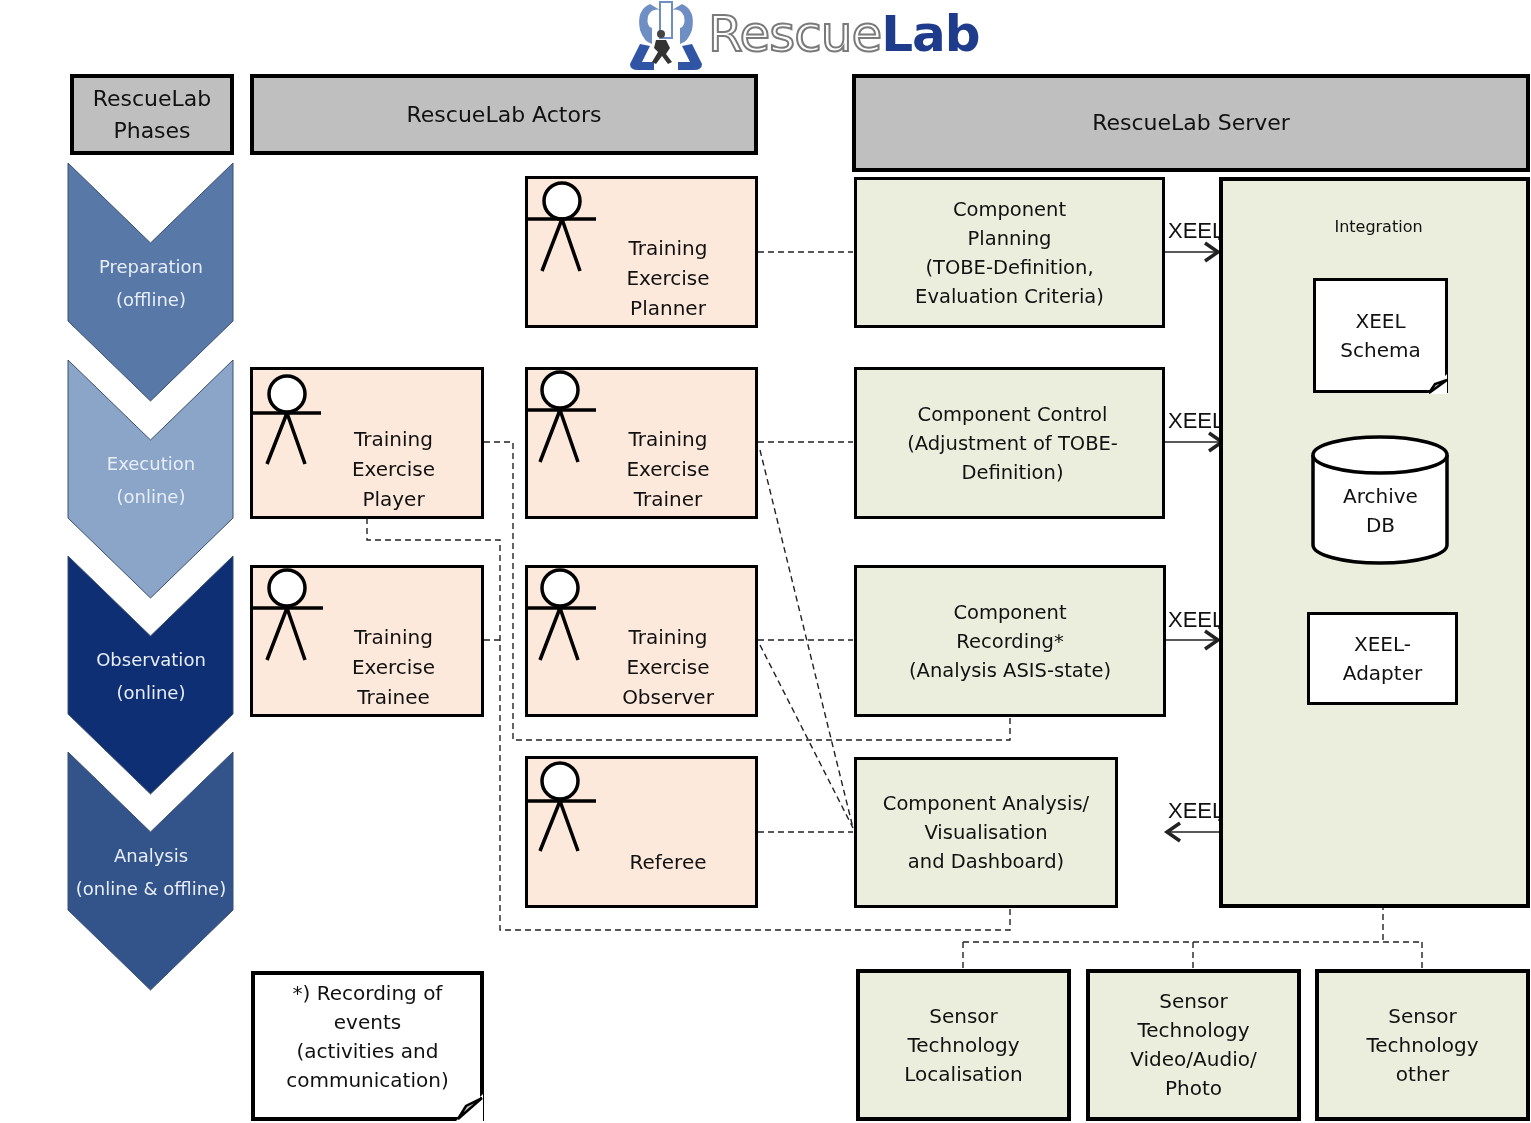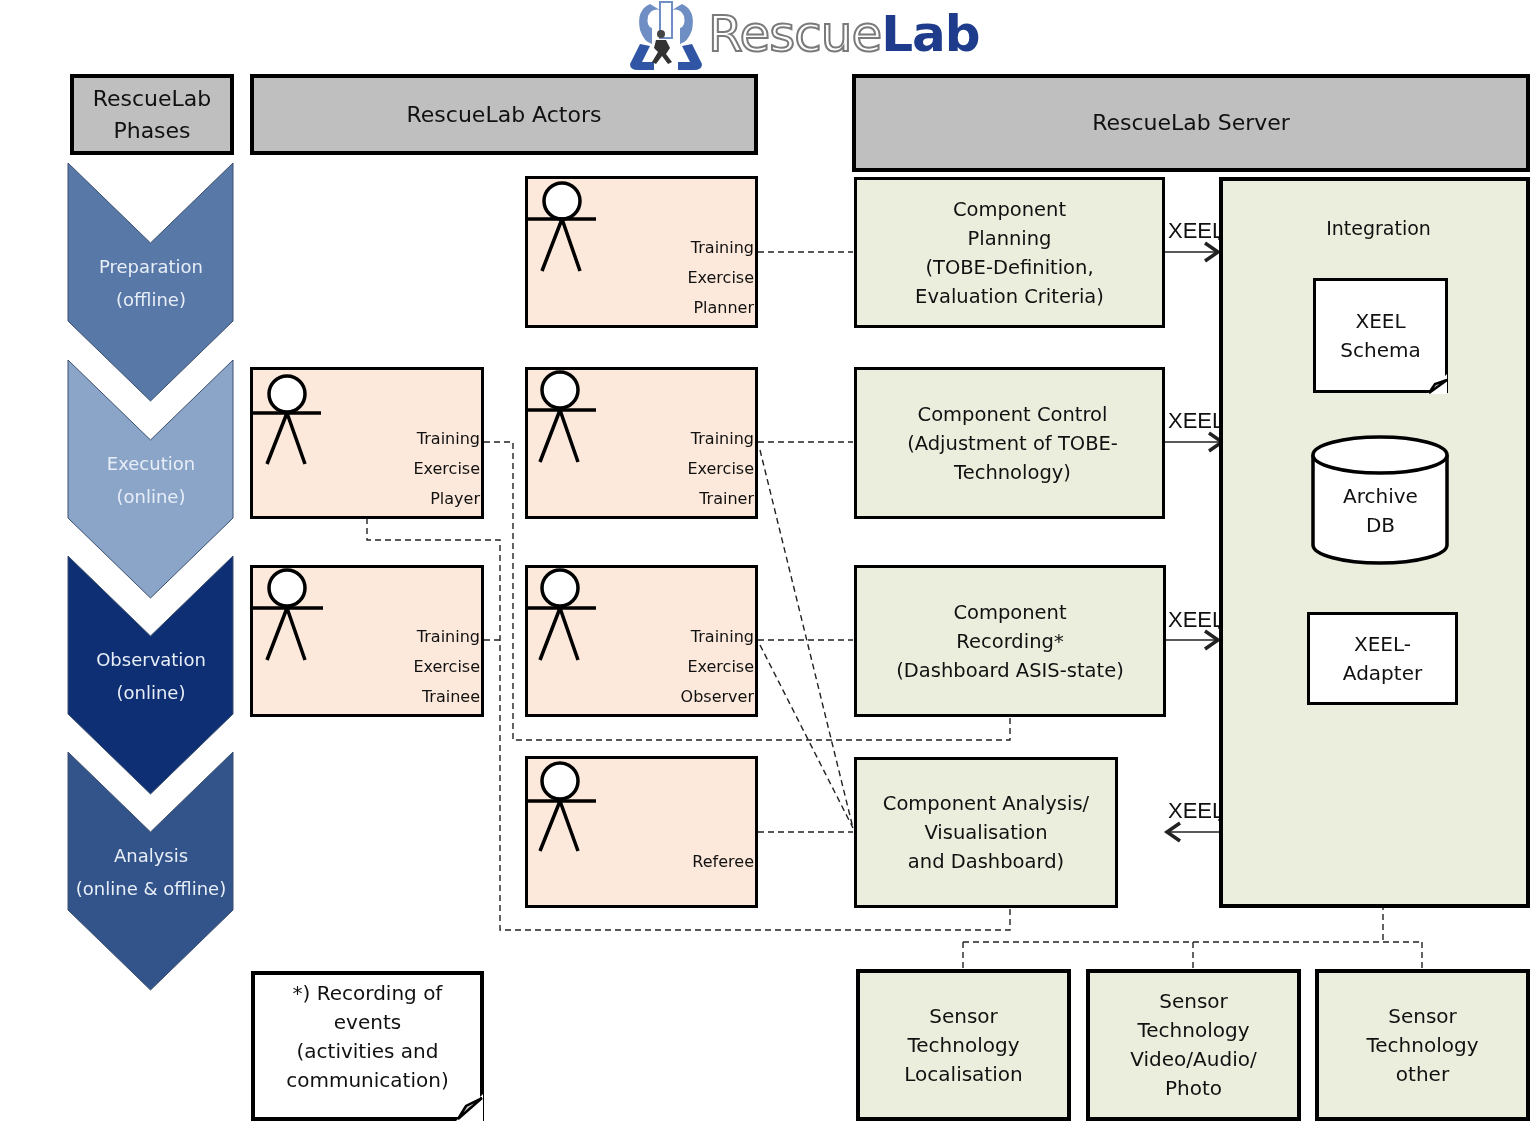--- a/index.html
+++ b/index.html
@@ -6,21 +6,21 @@
   body { width:1531px; height:1123px; position:relative; overflow:hidden;
          font-family:"DejaVu Sans", "Liberation Sans", sans-serif; color:#111; }
   #canvas { position:absolute; left:0; top:0; }
   .box { position:absolute; box-sizing:border-box; border:3px solid #000;
          display:flex; flex-direction:column; align-items:center; justify-content:center;
          text-align:center; }
   .hdr { background:#bfbfbf; border-width:4px; }
   .hdr .l { font-size:22px; line-height:32px; }
   .hdr .s { font-size:19px; line-height:24px; }
   .actor { background:#fde9db; }
-  .actor .txt { position:absolute; left:60px; right:1px; bottom:2px; font-size:16px; line-height:30px; text-align:right; }
+  .actor .txt { position:absolute; left:60px; right:7px; bottom:2px; font-size:20px; line-height:30px; text-align:center; }
   .actor .fig { position:absolute; left:0; top:0; width:75px; height:100px; }
   .comp { background:#ebeedd; font-size:19.5px; line-height:29px; }
   .integ { background:#ebeedd; border-width:4px; }
   .sensor { background:#ebeedd; border-width:4px; font-size:20px; line-height:29px; }
   .phase-txt { position:absolute; left:68px; width:166px; text-align:center; color:#e8eef8;
                font-size:18px; line-height:33px; }
   .xeel { position:absolute; font-family:"Liberation Sans", sans-serif; font-size:22px; color:#111; }
   .line { display:block; }
   .inner { position:absolute; box-sizing:border-box; border:3px solid #000; background:#fff;
            display:flex; flex-direction:column; align-items:center; justify-content:center;
@@ -179,40 +179,40 @@
 
 <div class="box comp" style="left:854px;top:177px;width:311px;height:151px;">
   <div>Component</div>
   <div>Planning</div>
   <div>(TOBE-Definition,</div>
   <div>Evaluation Criteria)</div>
 </div>
 <div class="box comp" style="left:854px;top:367px;width:311px;height:152px;padding-left:6px;">
   <div>Component Control</div>
   <div>(Adjustment of TOBE-</div>
-  <div>Technology)</div>
+  <div>Definition)</div>
 </div>
 <div class="box comp" style="left:854px;top:565px;width:312px;height:152px;">
   <div>Component</div>
   <div>Recording*</div>
-  <div>(Dashboard ASIS-state)</div>
+  <div>(Analysis ASIS-state)</div>
 </div>
 <div class="box comp" style="left:854px;top:757px;width:264px;height:151px;">
   <div>Component Analysis/</div>
   <div>Visualisation</div>
   <div>and Dashboard)</div>
 </div>
 
 <span class="xeel" style="left:1168px;top:218px;">XEEL</span>
 <span class="xeel" style="left:1168px;top:408px;">XEEL</span>
 <span class="xeel" style="left:1168px;top:607px;">XEEL</span>
 <span class="xeel" style="left:1168px;top:798px;">XEEL</span>
 
 <div class="box integ" style="left:1219px;top:177px;width:311px;height:731px;justify-content:flex-start;">
-  <div style="margin-top:36px;font-size:19px;margin-left:8px;">Integration</div>
+  <div style="margin-top:36px;font-size:16px;margin-left:8px;">Integration</div>
 </div>
 
 <div class="inner" style="left:1313px;top:278px;width:135px;height:115px;border-bottom-right-radius:0;">
   <div>XEEL</div>
   <div>Schema</div>
 </div>
 <svg style="position:absolute;left:1425px;top:370px;" width="26" height="26">
     <path d="M2,24 L22,4 L22,24 Z" fill="#fff"></path>
     <path d="M4,23 L10,14 L22,10 Z" fill="#c8c8c8" stroke="#000" stroke-width="2.5"></path>
   </svg>

